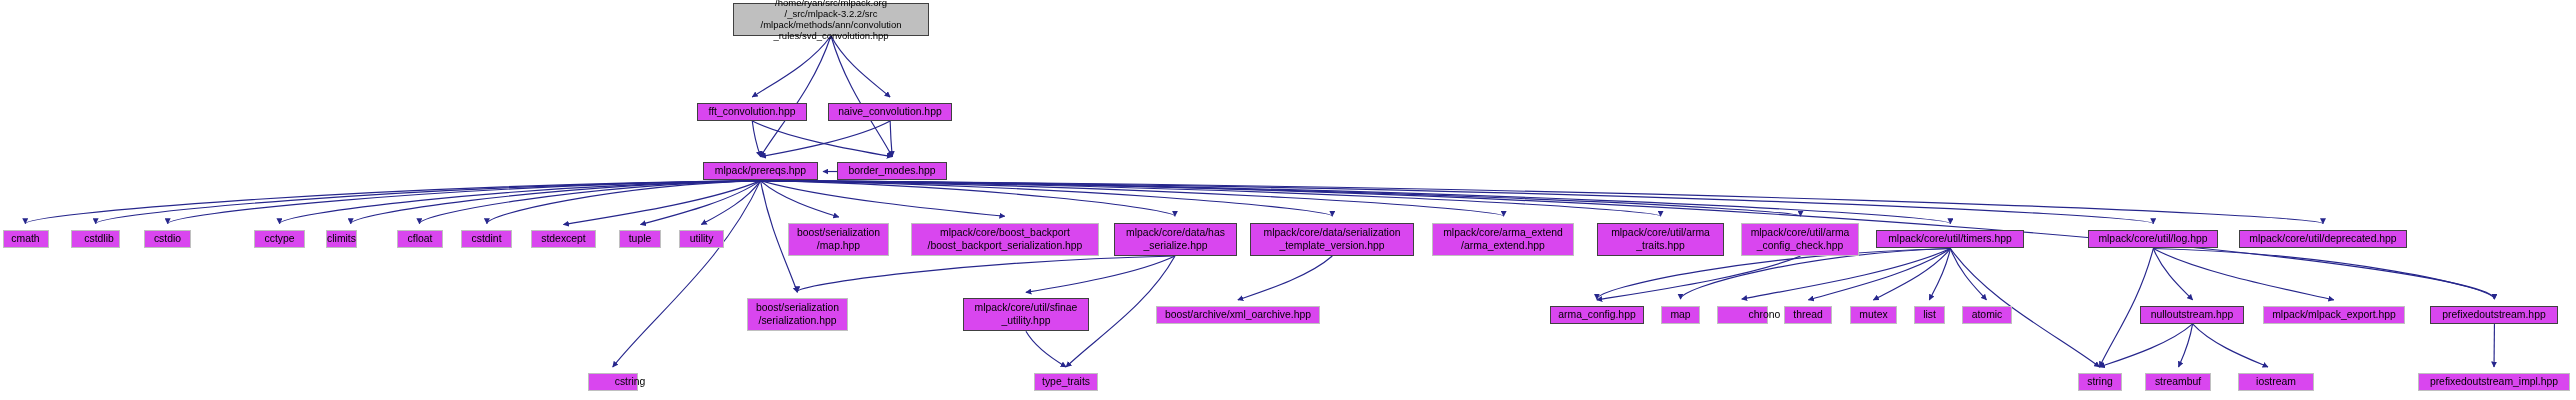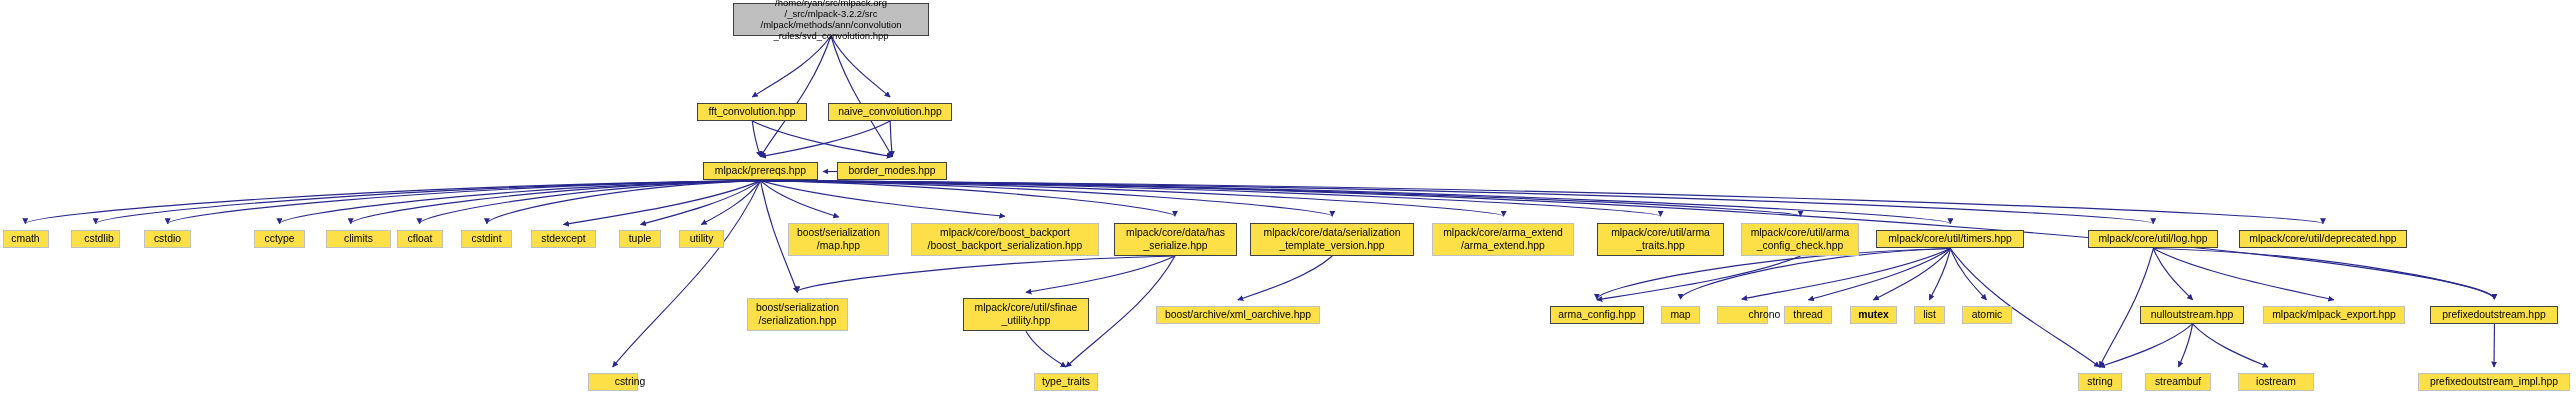--- a/index.html
+++ b/index.html
@@ -1,19 +1,19 @@
 <!DOCTYPE html>
 <html style="font-size:13.2px"><head>
 <meta charset="utf-8">
 <style>
   html,body{margin:0;padding:0;background:#ffffff;}
   body{font-family:"Liberation Sans",sans-serif;}
   #graph-root{position:relative;width:2576px;height:401px;background:#ffffff;overflow:hidden;}
   #graph-svg{position:absolute;left:0;top:0;width:2576px;height:401px;}
-  .node-box{position:absolute;box-sizing:border-box;background:#fde047;display:flex;
+  .node-box{position:absolute;box-sizing:border-box;background:#d946ef;display:flex;
             align-items:center;justify-content:center;text-align:center;
             font-family:"Liberation Sans",sans-serif;line-height:1.18;color:#000000;}
   .n-plain{border:0.8px solid #c0c0c0;}
   .n-strong{border:1.7px solid #404040;}
   .n-root{border:1.7px solid #404040;background:#bfbfbf;}
   .node-label{display:block;white-space:pre-line;padding:0 2.5px;}
 </style>
 </head>
 <body>
 
@@ -105,21 +105,21 @@
       </div>
       <div class="node-box n-plain" style="left: 71px; top: 230px; width: 49px; height: 18px; font-size: 10.4px; padding-left: 7px;">
         <span class="node-label">cstdlib</span>
       </div>
       <div class="node-box n-plain" style="left: 144px; top: 230px; width: 47px; height: 18px; font-size: 10.4px;">
         <span class="node-label">cstdio</span>
       </div>
       <div class="node-box n-plain" style="left: 254px; top: 230px; width: 51px; height: 18px; font-size: 10.4px;">
         <span class="node-label">cctype</span>
       </div>
-      <div class="node-box n-plain" style="left: 326px; top: 230px; width: 65px; height: 18px; font-size: 10.4px;">
+      <div class="node-box n-plain" style="left: 326px; top: 230px; width: 31px; height: 18px; font-size: 10.4px;">
         <span class="node-label">climits</span>
       </div>
       <div class="node-box n-plain" style="left: 397px; top: 230px; width: 46px; height: 18px; font-size: 10.4px;">
         <span class="node-label">cfloat</span>
       </div>
       <div class="node-box n-plain" style="left: 461px; top: 230px; width: 51px; height: 18px; font-size: 10.4px;">
         <span class="node-label">cstdint</span>
       </div>
       <div class="node-box n-plain" style="left: 531px; top: 230px; width: 65px; height: 18px; font-size: 10.4px;">
         <span class="node-label">stdexcept</span>
@@ -183,21 +183,21 @@
       </div>
       <div class="node-box n-plain" style="left: 1661px; top: 306px; width: 39px; height: 18px; font-size: 10.4px;">
         <span class="node-label">map</span>
       </div>
       <div class="node-box n-plain" style="left: 1717px; top: 306px; width: 51px; height: 18px; font-size: 10.4px; padding-left: 44px;">
         <span class="node-label">chrono</span>
       </div>
       <div class="node-box n-plain" style="left: 1784px; top: 306px; width: 48px; height: 18px; font-size: 10.4px;">
         <span class="node-label">thread</span>
       </div>
-      <div class="node-box n-plain" style="left: 1850px; top: 306px; width: 47px; height: 18px; font-size: 10.4px; font-weight: bold;">
+      <div class="node-box n-plain" style="left: 1850px; top: 306px; width: 47px; height: 18px; font-size: 10.4px;">
         <span class="node-label">mutex</span>
       </div>
       <div class="node-box n-plain" style="left: 1914px; top: 306px; width: 31px; height: 18px; font-size: 10.4px;">
         <span class="node-label">list</span>
       </div>
       <div class="node-box n-plain" style="left: 1962px; top: 306px; width: 50px; height: 18px; font-size: 10.4px;">
         <span class="node-label">atomic</span>
       </div>
       <div class="node-box n-strong" style="left: 2140px; top: 306px; width: 104px; height: 18px; font-size: 10.4px;">
         <span class="node-label">nulloutstream.hpp</span>

